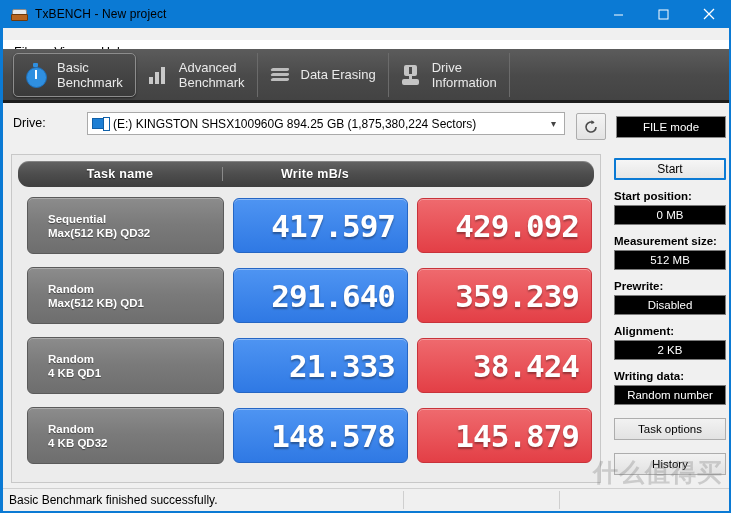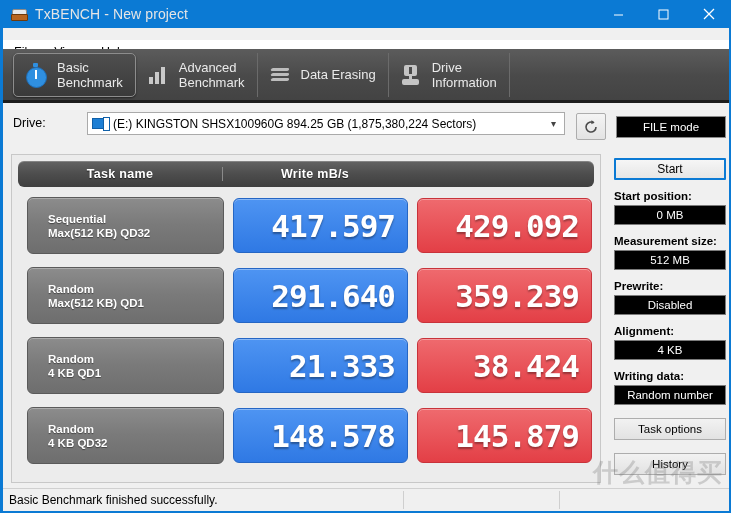--- a/index.html
+++ b/index.html
@@ -34,21 +34,21 @@
   }
   .title-icon .disk-top {
     position: absolute; left: 1px; top: 3px; width: 13px; height: 5px;
     background: #e8e8e8; border: 1px solid #8a8a8a; border-radius: 2px;
   }
   .title-icon .disk-bot {
     position: absolute; left: 0px; top: 8px; width: 15px; height: 5px;
     background: #b8651f; border: 1px solid #6d3a0c; border-radius: 1px;
   }
   .title-text {
-    color: #e5e5e5; font-size: 14px; letter-spacing: .1px; text-align: right;
+    color: #000000; font-size: 12px; letter-spacing: .1px; text-align: right;
   }
   .winbtns { margin-left: auto; display: flex; height: 28px; }
   .winbtn {
     width: 45px; height: 28px;
     display: flex; align-items: center; justify-content: center;
     color: #ffffff;
   }
   .winbtn svg { display: block; }
   
   .menubar {
@@ -177,21 +177,21 @@
     border: 1px solid #8a8a8a;
   }
   
   .results {
     position: absolute; left: 8px; top: 154px; width: 588px; height: 327px;
     background: #ececec; border: 1px solid #c8c8c8;
   }
   .res-head {
     margin: 6px 6px 0 6px; height: 26px;
     background: linear-gradient(#636363, #4d4d4d 50%, #3f3f3f);
-    border-radius: 6px;
+    border-radius: 11px;
     display: flex; align-items: center;
     box-shadow: inset 0 1px 0 rgba(255,255,255,.22);
   }
   .res-head .col {
     color: #ffffff; font-size: 12.5px; font-weight: bold;
     text-align: center; letter-spacing: .3px;
     text-shadow: 0 1px 1px rgba(0,0,0,.6);
   }
   .res-head .col.c1 { width: 204px; }
   .res-head .col.c2 { width: 184px; border-left: 1px solid #8a8a8a; }
@@ -416,21 +416,21 @@
     <div class="field-label">Start position:</div>
     <div class="field-value">0 MB</div>
 
     <div class="field-label">Measurement size:</div>
     <div class="field-value">512 MB</div>
 
     <div class="field-label">Prewrite:</div>
     <div class="field-value">Disabled</div>
 
     <div class="field-label">Alignment:</div>
-    <div class="field-value">4 KB</div>
+    <div class="field-value">2 KB</div>
 
     <div class="field-label">Writing data:</div>
     <div class="field-value">Random number</div>
 
     <div class="sidebtn">Task options</div>
     <div class="sidebtn">History</div>
   </div>
 
   <div class="watermark">什么值得买</div>
 

